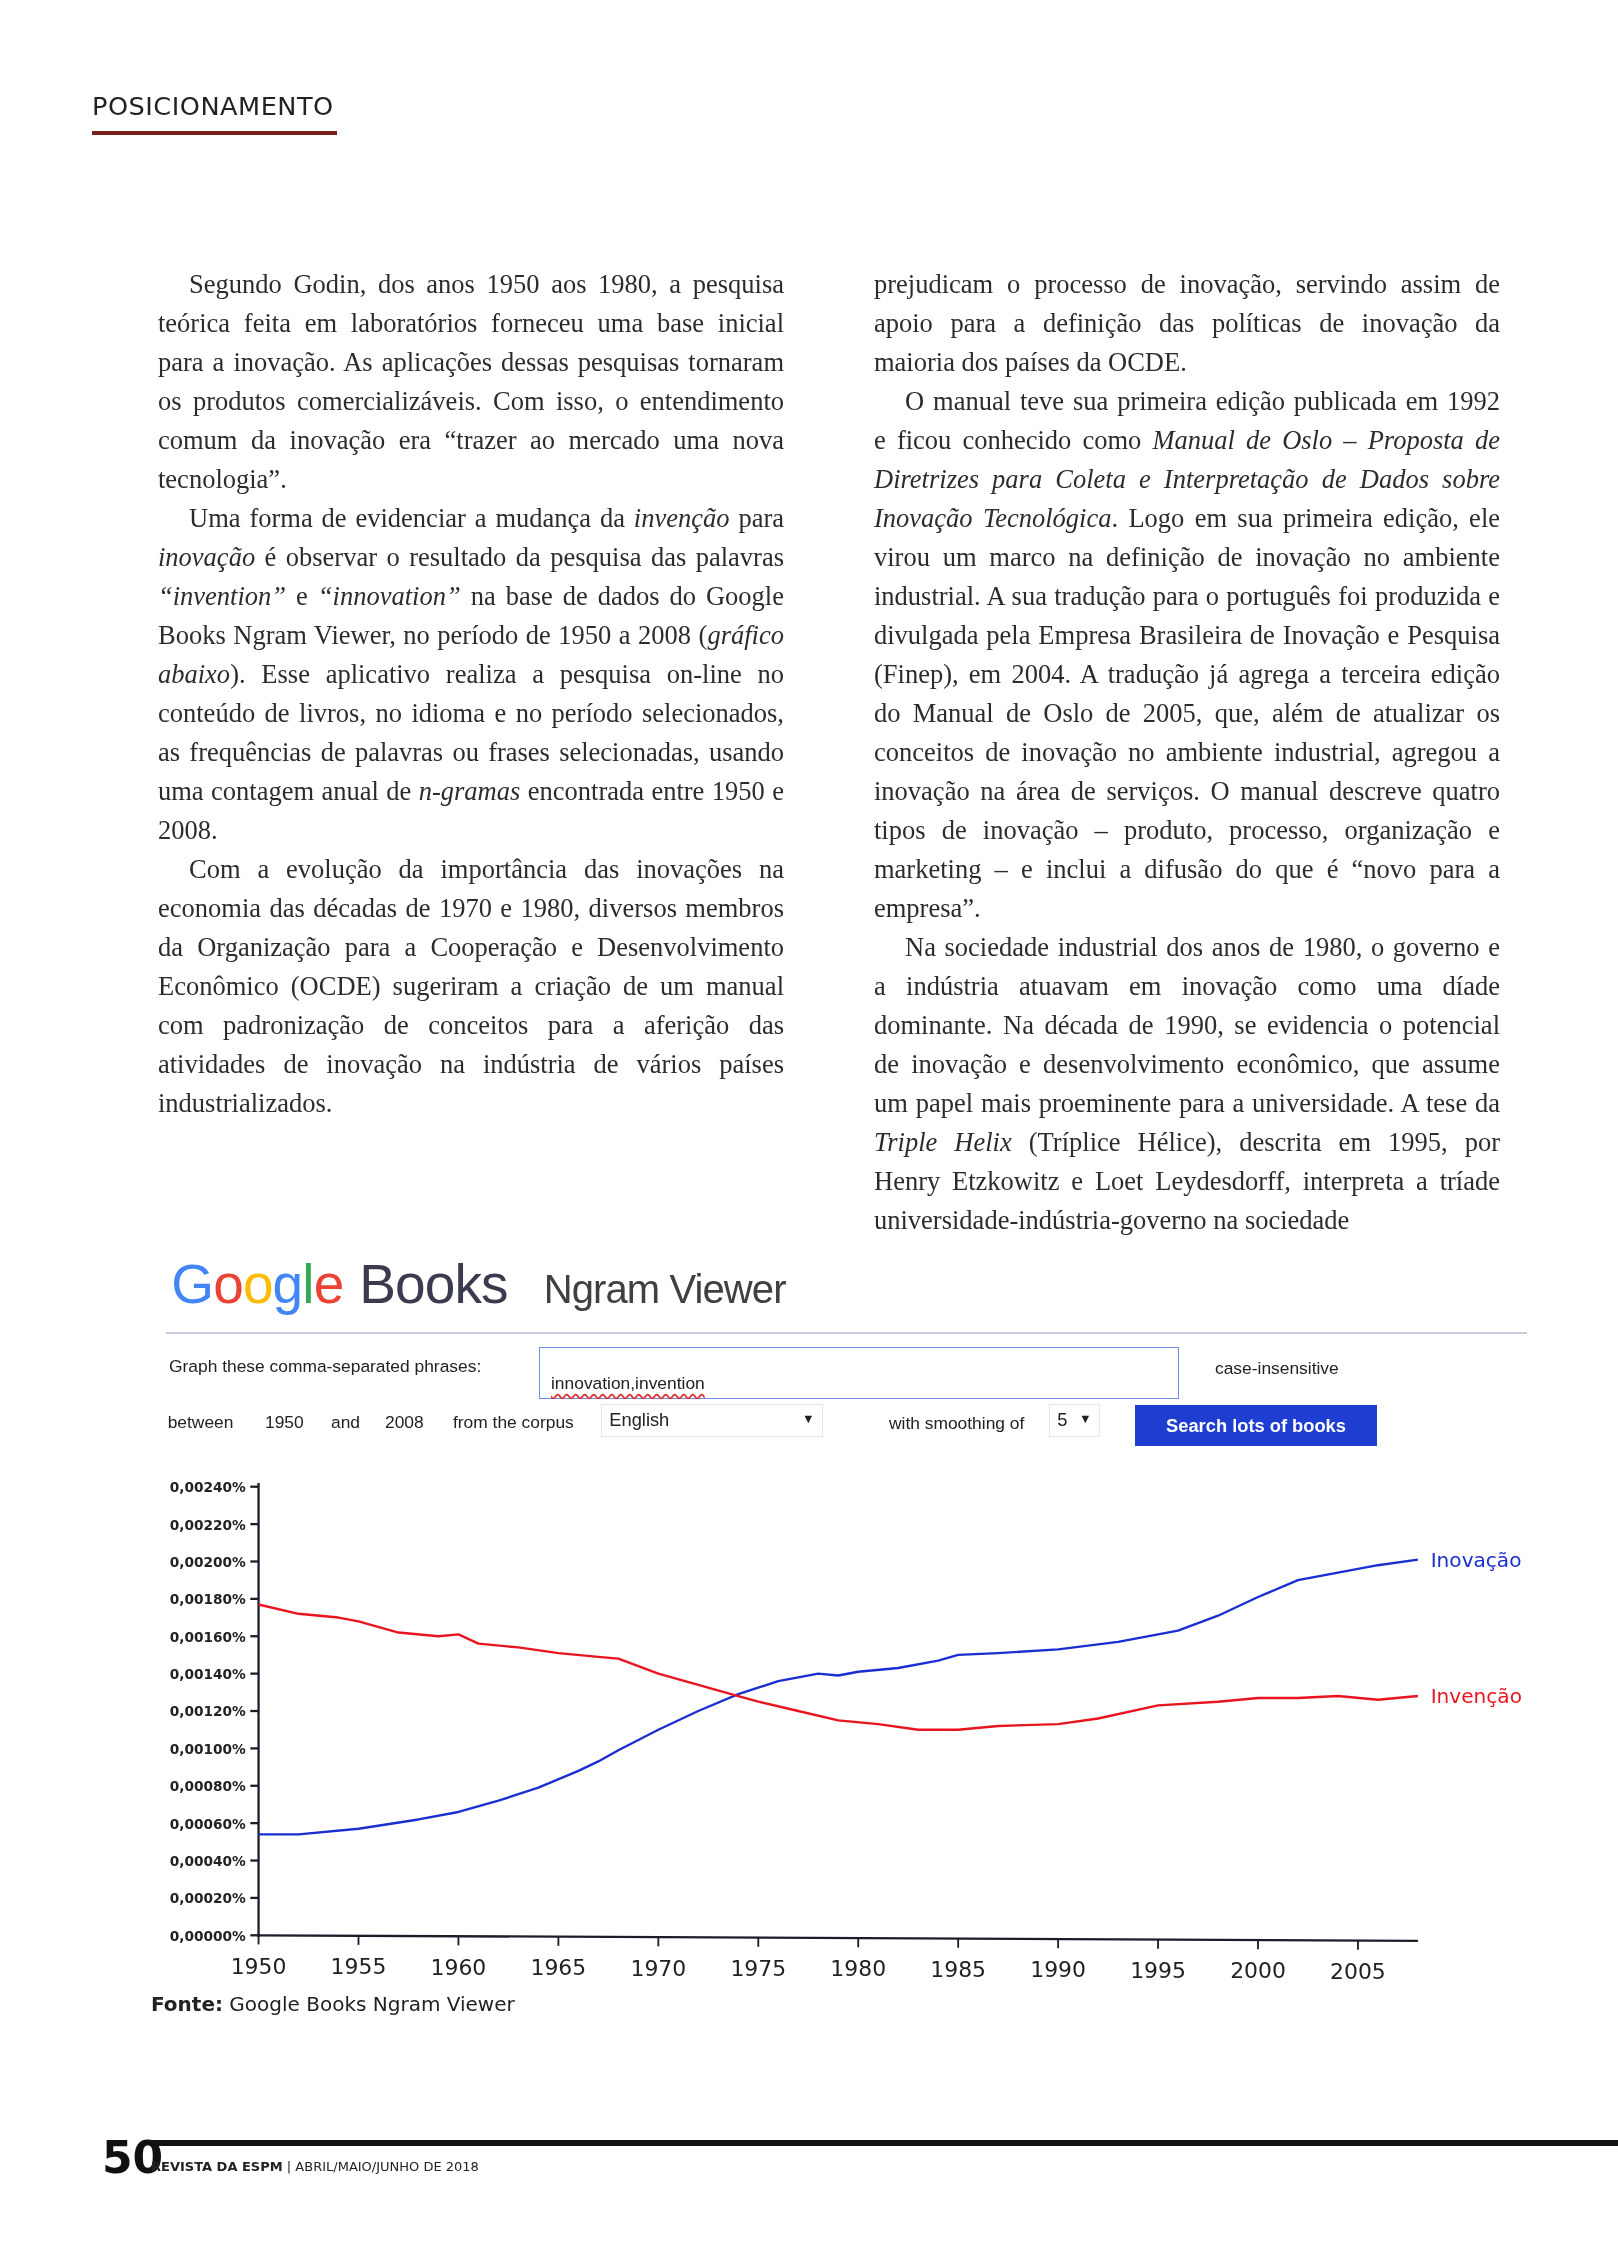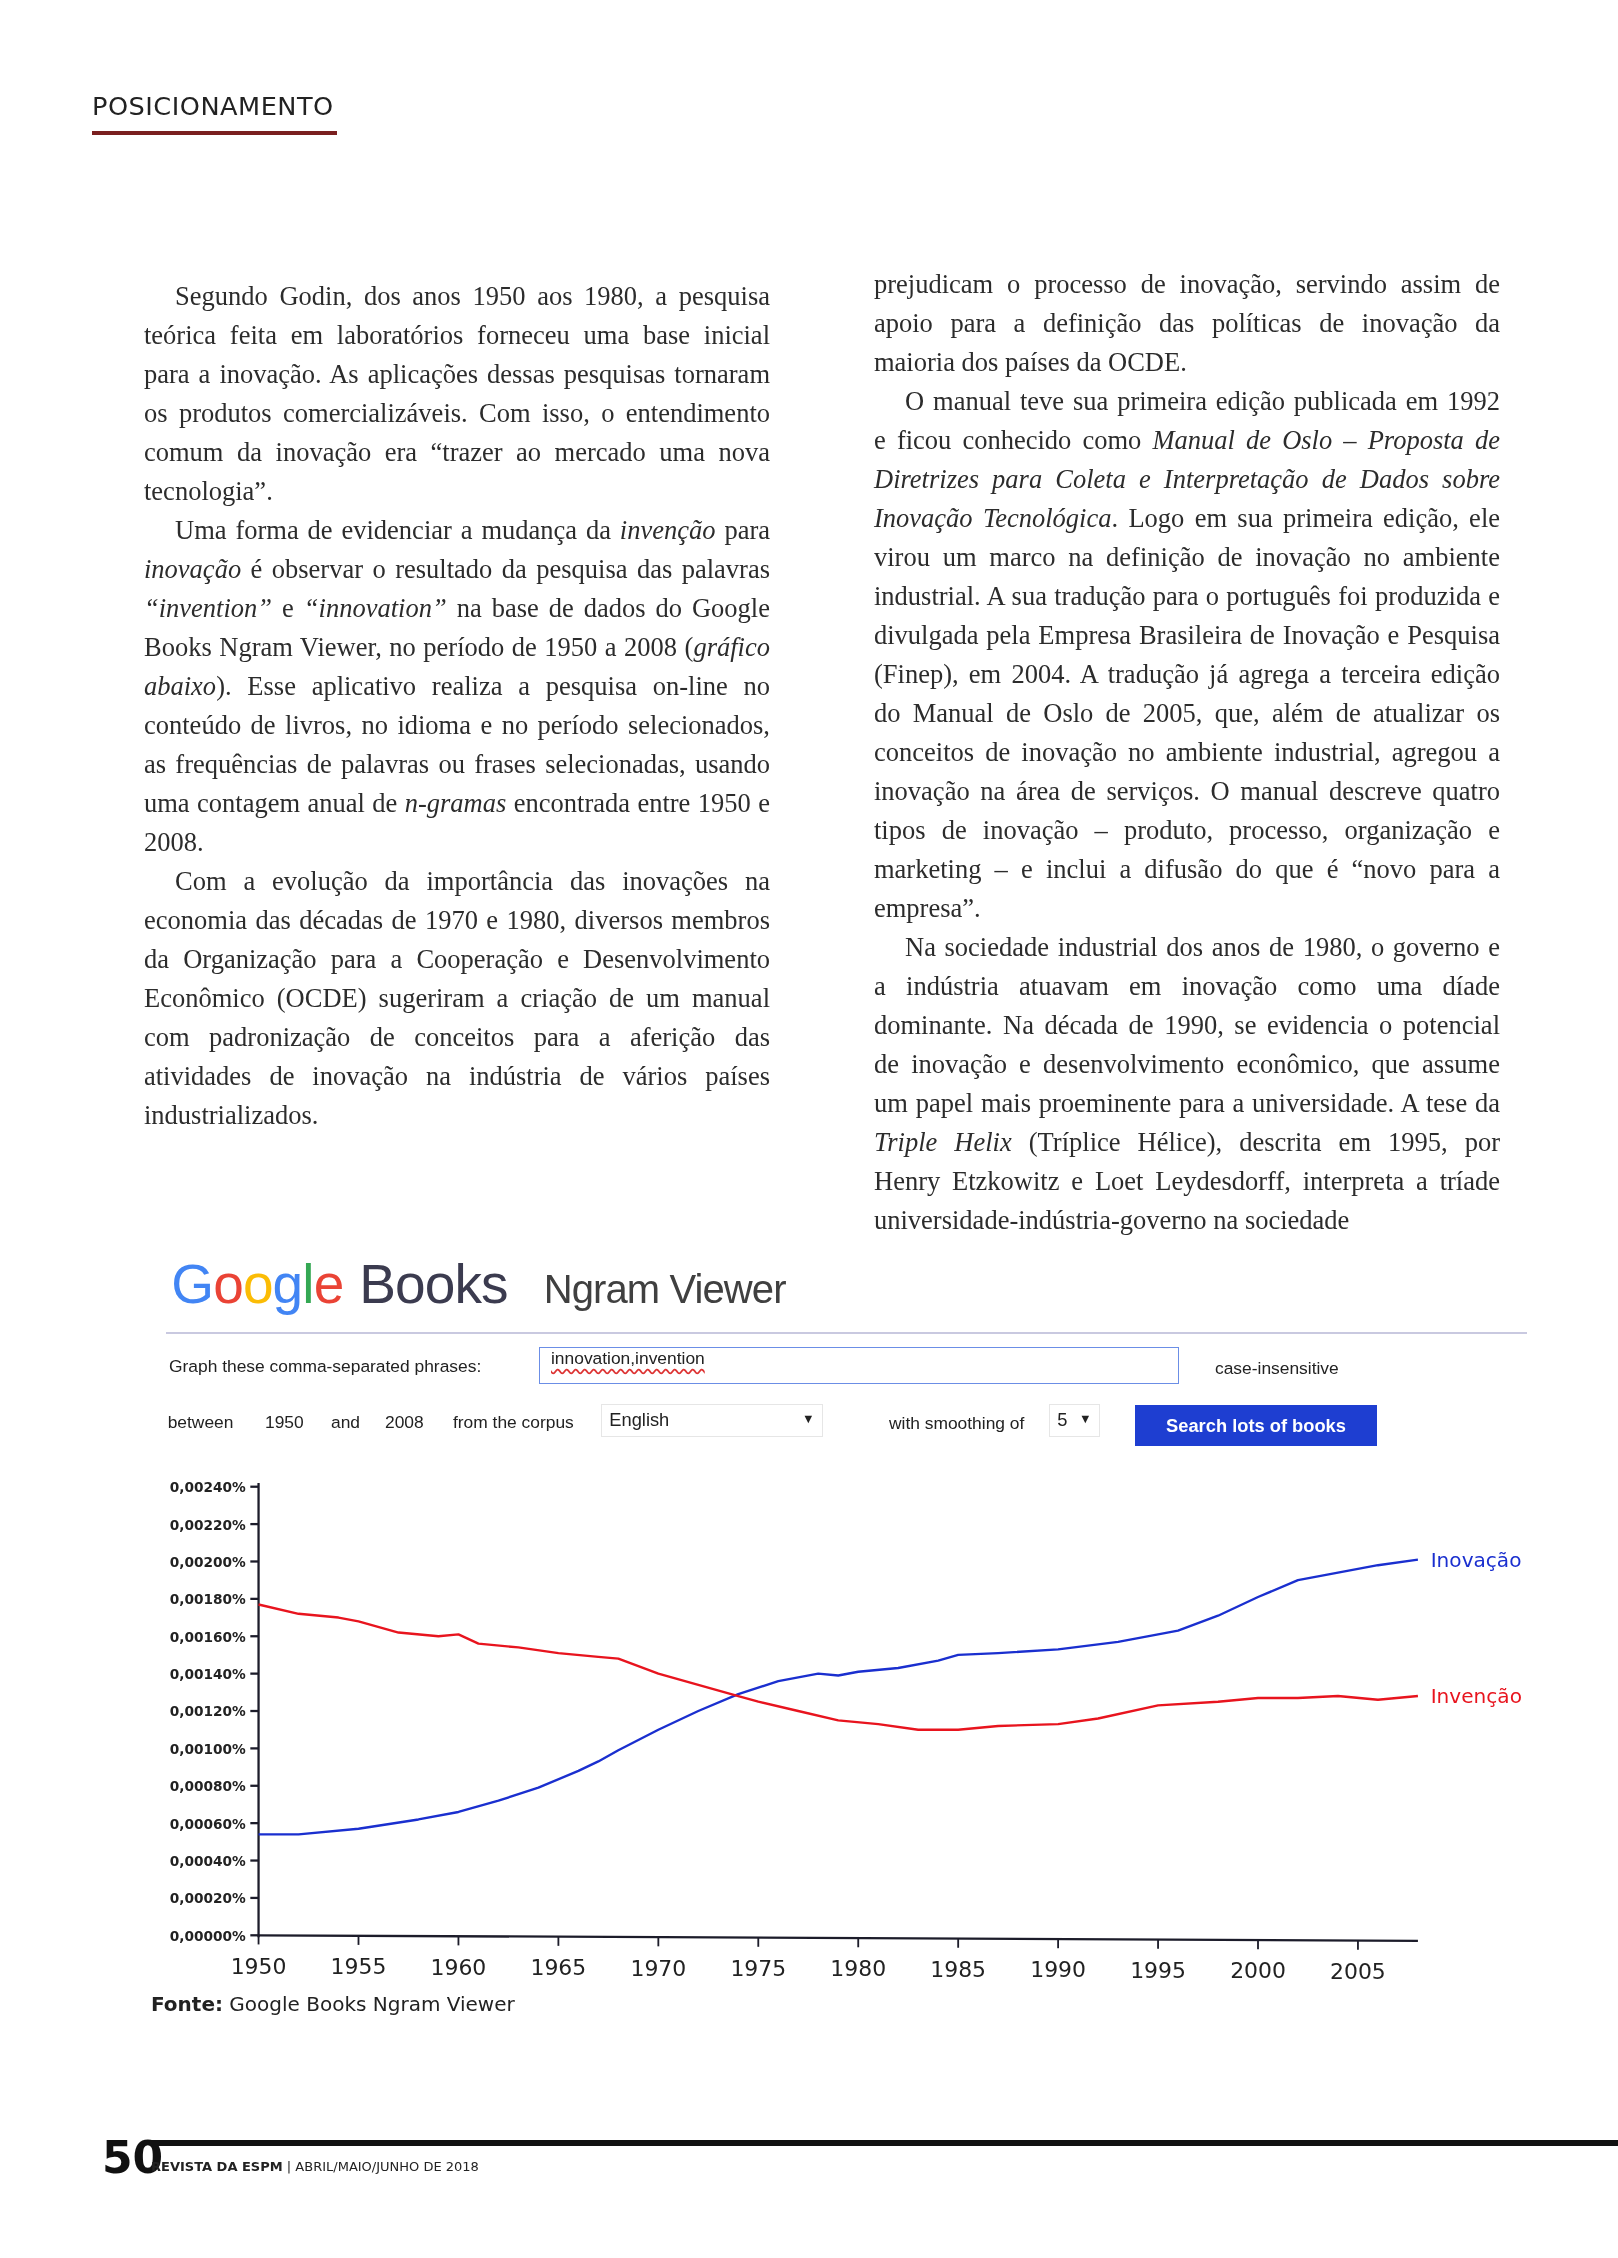--- a/index.html
+++ b/index.html
@@ -1,36 +1,36 @@
 <!DOCTYPE html>
 <html style="font-size:14.6px"><head>
 <meta charset="utf-8">
 <style>
   html, body { margin: 0; padding: 0; background: #ffffff; }
   body { width: 1618px; height: 2259px; position: relative; overflow: hidden; color: #2a2a2a; }
   .section-label { position: absolute; left: 92px; top: 91px; font-family: "DejaVu Sans", sans-serif; font-size: 25.6px; letter-spacing: 0.5px; color: #222; }
   .section-rule { position: absolute; left: 92px; top: 131px; width: 245px; height: 3.7px; background: #7a1f1f; }
 
   .col { position: absolute; top: 265px; width: 626px; font-family: "Liberation Serif", serif; font-size: 26.5px; line-height: 39px; color: #2c2c2c; text-align: justify; }
-  .col-left { left: 144px; margin-top: 12px; }
+  .col-left { left: 158px; }
   .col-right { left: 874px; }
   .col p { margin: 0; text-indent: 31px; }
   .col p.noindent { text-indent: 0; }
   .col em { font-style: italic; }
 
   
   .ngram { position: absolute; left: 164px; top: 1243px; width: 1371px; }
   .logo { position: absolute; left: 7.3px; top: 9.1px; font-family: "Liberation Sans", sans-serif; font-size: 55px; font-weight: 400; letter-spacing: -0.9px; white-space: nowrap; }
   .logo .g1 { color: #4285f4; } .logo .g2 { color: #ea4335; } .logo .g3 { color: #fbbc05; }
   .logo .g4 { color: #4285f4; } .logo .g5 { color: #34a853; } .logo .g6 { color: #ea4335; }
   .logo .books { color: #3b3b4f; margin-left: 16px; }
   .logo .viewer { color: #404040; font-size: 40px; margin-left: 36px; }
   .ng-rule { position: absolute; left: 1.8px; top: 89px; width: 1361px; height: 1.8px; background: #c9c9e0; }
   .ng-label { position: absolute; font-family: "Liberation Sans", sans-serif; font-size: 17.4px; color: #222; white-space: nowrap; }
-  .ng-input { position: absolute; left: 375px; top: 104px; width: 640px; height: 37px; border: 1.8px solid #6b8ee6; box-sizing: border-box; font-family: "Liberation Sans", sans-serif; font-size: 17.4px; padding: 0 11px; color: #222; text-decoration: underline wavy #d33; text-underline-offset: 3.7px; }
+  .ng-input { position: absolute; left: 375px; top: 104px; width: 640px; height: 37px; border: 1.8px solid #6b8ee6; box-sizing: border-box; font-family: "Liberation Sans", sans-serif; font-size: 17.4px; padding: 25px 11px; color: #222; text-decoration: underline wavy #d33; text-underline-offset: 3.7px; }
   .ng-select { position: absolute; font-family: "Liberation Sans", sans-serif; font-size: 18.3px; color: #222; border: 0.9px solid #e6e6e6; padding: 3.7px 7.3px; box-sizing: border-box; height: 33px; }
   .ng-select .arrow { position: absolute; right: 7.3px; top: 6.4px; font-size: 12.8px; }
   .ng-button { position: absolute; left: 971px; top: 162px; width: 242px; height: 41px; background: #1e3ed1; color: #fff; border: none; font-family: "Liberation Sans", sans-serif; font-size: 18.3px; font-weight: 700; }
 
   .chart-svg { position: absolute; left: 0; top: 0; }
   .source { position: absolute; left: 151px; top: 1992px; font-family: "DejaVu Sans", sans-serif; font-size: 20px; color: #222; }
   .source b { font-weight: 700; }
 
   .footer-num { position: absolute; left: 102px; top: 2132px; font-family: "DejaVu Sans", sans-serif; font-size: 44px; font-weight: 700; color: #111; }
   .footer-rule { position: absolute; left: 151px; top: 2140px; width: 1467px; height: 5.5px; background: #111; }

